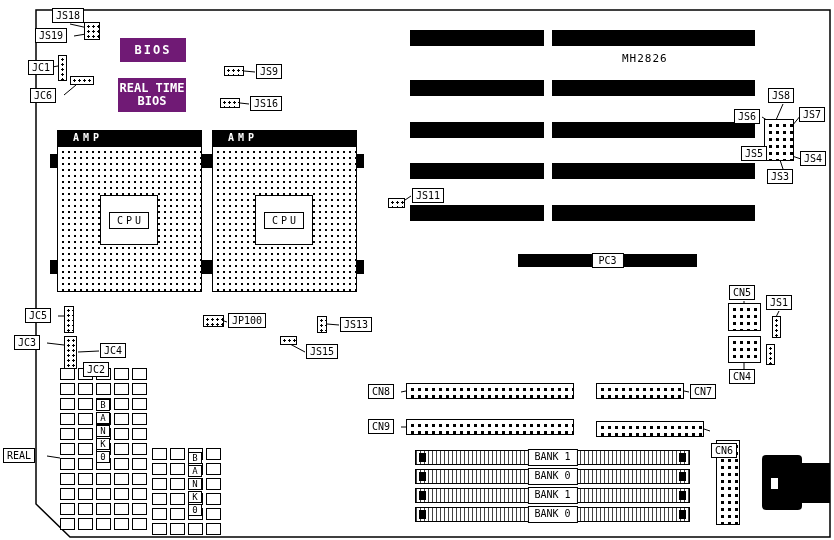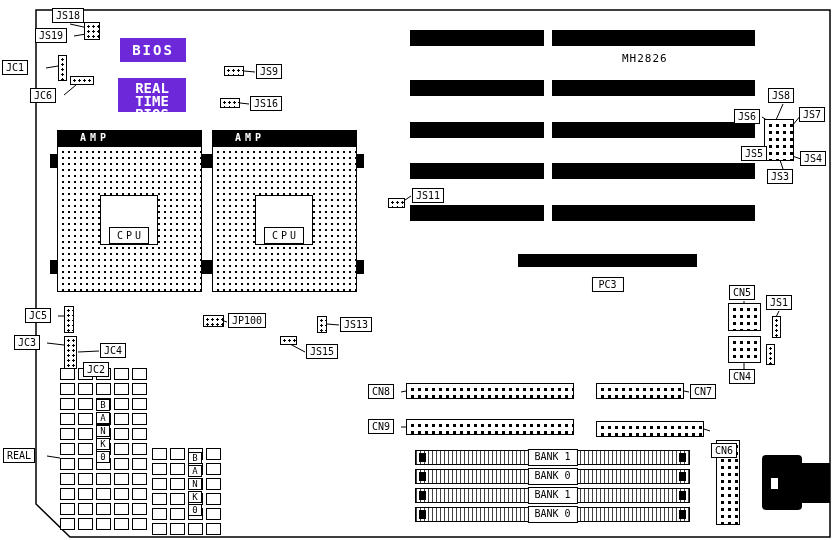--- a/index.html
+++ b/index.html
@@ -7,53 +7,53 @@
   .board {
     position: relative; width: 834px; height: 540px; background: #fff;
     font-family: "DejaVu Sans Mono", monospace; color: #000; overflow: hidden;
   }
   svg.underlay { position: absolute; left: 0; top: 0; z-index: 1; }
   .lbl {
     position: absolute; z-index: 6; background: #fff; border: 1px solid #000;
     font-size: 10px; line-height: 13px; padding: 0 3px; white-space: nowrap;
   }
   .blackbox {
-    position: absolute; z-index: 4; background: #6d28d9; color: #fff;
-    text-align: center; font-size: 14px; font-weight: bold;
+    position: absolute; z-index: 4; background: #701a75; color: #fff;
+    text-align: center; font-size: 12px; font-weight: bold;
   }
   .plain-text { position: absolute; z-index: 4; font-size: 11px; letter-spacing: 1px; }
   .conn {
     position: absolute; z-index: 3; background-color: #fff; border: 1px solid #000;
     background-image: radial-gradient(#000 1.1px, transparent 1.1px);
     background-size: 5px 5px; background-position: 1px 1px;
   }
   .conn.coarse { background-size: 7px 7px; background-position: 2px 2px;
     background-image: radial-gradient(#000 1.5px, transparent 1.5px); }
   
   .cpu-socket { position: absolute; z-index: 3; }
   .amp-bar { position: absolute; left: 0; top: 0; right: 0; height: 16px; background: #000;
     color: #fff; font-size: 10px; font-weight: bold; letter-spacing: 4px;
-    line-height: 16px; padding-left: 23px; }
+    line-height: 16px; padding-left: 16px; }
   .pin-grid { position: absolute; left: 0; top: 16px; right: 0; bottom: 0;
     border: 1px solid #000; background-color: #fff;
     background-image: radial-gradient(#000 1.1px, transparent 1.1px);
     background-size: 6px 6px; background-position: 2px 2px; }
   .cpu-box { position: absolute; z-index: 4; background: #fff; border: 1px solid #000;
-    display: flex; align-items: flex-end; justify-content: center; }
+    display: flex; align-items: center; justify-content: center; }
   .cpu-box span { border: 1px solid #000; background: #fff; font-size: 10px;
     letter-spacing: 3px; padding: 2px 4px 2px 7px; }
   .tab { position: absolute; width: 7px; height: 14px; background: #000; z-index: 2; }
   
   .slot { position: absolute; left: 410px; width: 345px; height: 16px; z-index: 3; }
   .slot .seg1 { position: absolute; left: 0; top: 0; width: 134px; height: 16px; background: #000; }
   .slot .seg2 { position: absolute; left: 142px; top: 0; width: 203px; height: 16px; background: #000; }
   .pc-slot { position: absolute; left: 518px; width: 179px; height: 13px; background: #000; z-index: 3; }
   .pc-slot .pc-label { position: absolute; left: 50%; top: -1px; transform: translateX(-50%);
     background: #fff; border: 1px solid #000; font-size: 10px; line-height: 13px;
-    height: 15px; padding: 0 6px; margin-top: 24px; }
+    height: 15px; padding: 0 6px; }
   
   .simm { position: absolute; left: 415px; width: 275px; height: 15px; z-index: 3;
     border: 1px solid #000;
     background: repeating-linear-gradient(90deg, #444 0 1px, #fff 1px 4px); }
   .simm::before, .simm::after { content: ""; position: absolute; top: 2px; width: 7px;
     height: 9px; background: #000; }
   .simm::before { left: 3px; } .simm::after { right: 3px; }
   .simm .simm-label { position: absolute; left: 50%; top: -2px; transform: translateX(-50%);
     background: #fff; border: 1px solid #000; font-size: 10px; line-height: 14px;
     height: 17px; padding: 0 6px; z-index: 4; }
@@ -99,21 +99,21 @@
         <path d="M401,427 L406,427"></path>
       <path d="M689,392 L684,391"></path>
         <path d="M710,431 L704,429"></path>
       <path d="M47,456 L60,458"></path>
     </g>
   </svg>
 
   <div class="lbl" style="left:52px;top:8px">JS18</div>
   <div class="lbl" style="left:35px;top:28px">JS19</div>
   <div class="conn" style="left:84px;top:22px;width:16px;height:18px"></div>
-  <div class="lbl" style="left:2px;top:60px">JC1</div>
+  <div class="lbl" style="left:28px;top:60px">JC1</div>
   <div class="conn" style="left:58px;top:55px;width:9px;height:26px"></div>
   <div class="lbl" style="left:30px;top:88px">JC6</div>
   <div class="conn" style="left:70px;top:76px;width:24px;height:9px"></div>
 
   <div class="blackbox" style="left:120px;top:38px;width:66px;height:24px;line-height:24px;letter-spacing:2px">BIOS</div>
   <div class="blackbox" style="left:118px;top:78px;width:68px;height:34px;padding-top:4px;line-height:13px">
     <div>REAL TIME</div>
     <div>BIOS</div>
   </div>
 

